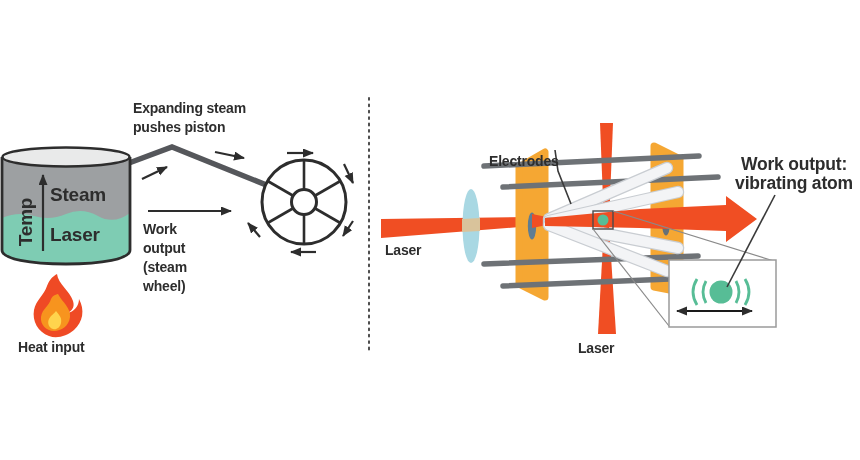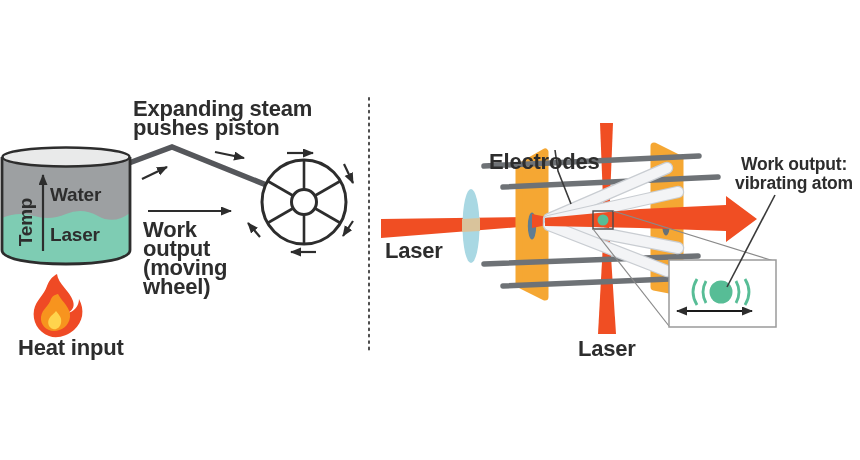--- a/index.html
+++ b/index.html
@@ -2,21 +2,21 @@
 <html><head>
 <meta charset="utf-8">
 <style>
   html,body{margin:0;padding:0;background:#ffffff;}
   #stage{
     position:relative;width:860px;height:460px;background:#ffffff;overflow:hidden;
     font-family:"Liberation Sans","DejaVu Sans",sans-serif;
   }
   #scene{position:absolute;left:0;top:0;}
   .lbl{
-    position:absolute;color:#2d2d2d;font-weight:700;font-size:22px;line-height:19px;
+    position:absolute;color:#2d2d2d;font-weight:700;font-size:14px;line-height:19px;
     white-space:pre-line;letter-spacing:-0.2px;
   }
   .lbl.big{font-size:19px;}
   .lbl.center{text-align:center;}
   .rot{
     transform:translate(-50%,-50%) rotate(-90deg);
     transform-origin:center center;
     white-space:nowrap;
   }
 </style>
@@ -141,31 +141,31 @@
       </g>
 
       <polyline points="555,150 558,171 571,204" fill="none" stroke="#3a3a3a" stroke-width="1.6"></polyline>
       <line x1="775" y1="195" x2="727" y2="287" stroke="#3a3a3a" stroke-width="1.6"></line>
     </g>
   </svg>
 
   <div class="lbl" style="left:133px;top:99px;">Expanding steam
 pushes piston</div>
 
-  <div class="lbl big" style="left:50px;top:185px;">Water</div>
+  <div class="lbl big" style="left:50px;top:185px;">Steam</div>
 
   <div class="lbl big" style="left:50px;top:225px;">Laser</div>
 
   <div class="lbl big rot" style="left:25px;top:222px;">Temp</div>
 
   <div class="lbl" style="left:18px;top:338px;text-align:center;">Heat input</div>
 
   <div class="lbl" style="left:143px;top:220px;">Work
 output
-(moving
+(steam
 wheel)</div>
 
   <div class="lbl" style="left:385px;top:241px;">Laser</div>
 
   <div class="lbl" style="left:489px;top:124px;margin-top:28px;">Electrodes</div>
 
   <div class="lbl" style="left:578px;top:339px;">Laser</div>
 
   <div class="lbl center" style="left:726px;top:155px;width:136px;font-size:17.5px;">Work output:
 vibrating atom</div>

